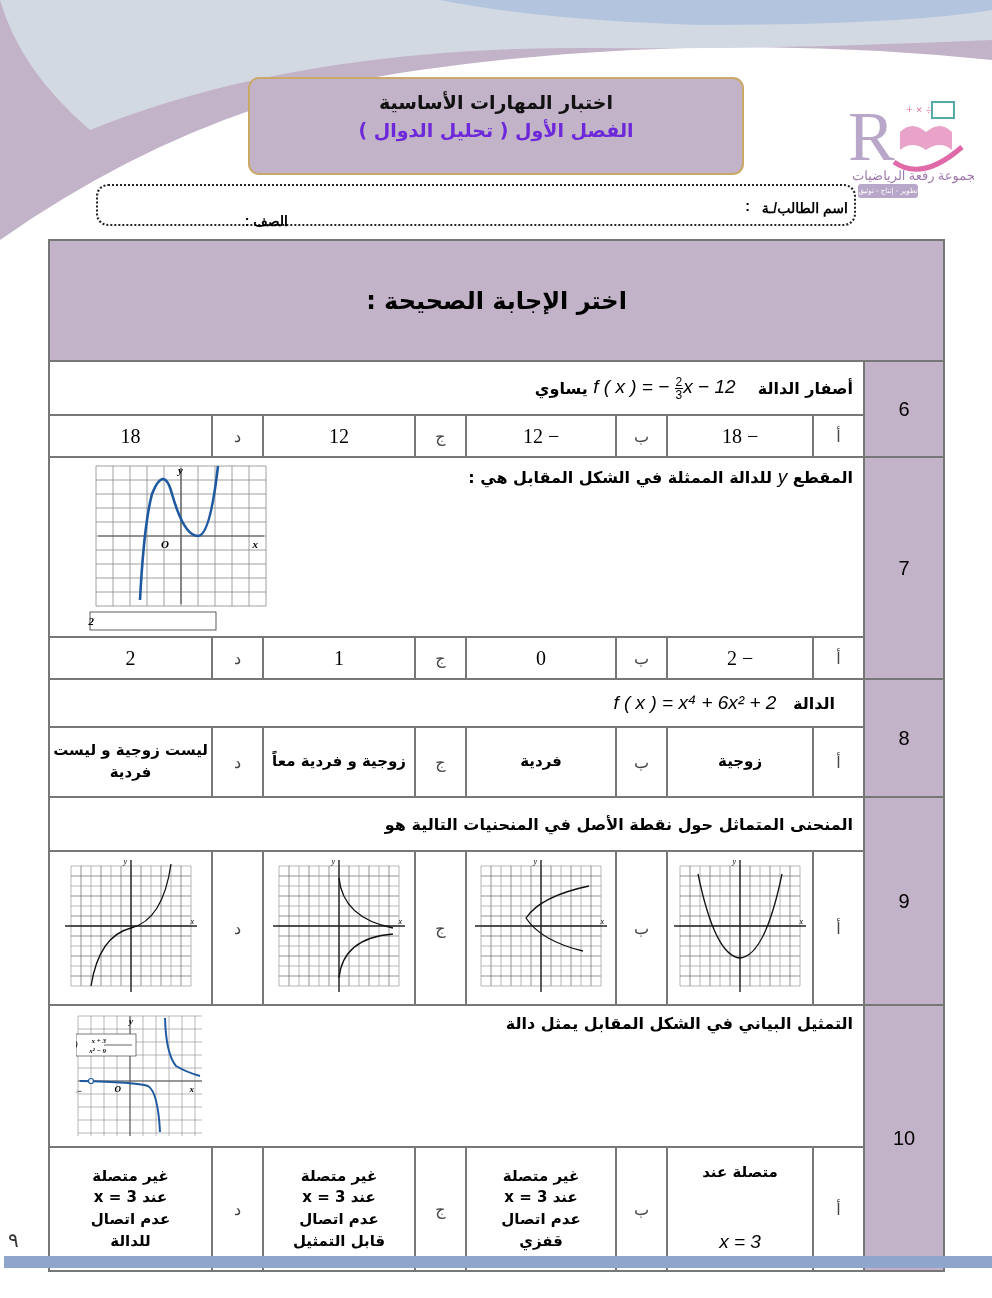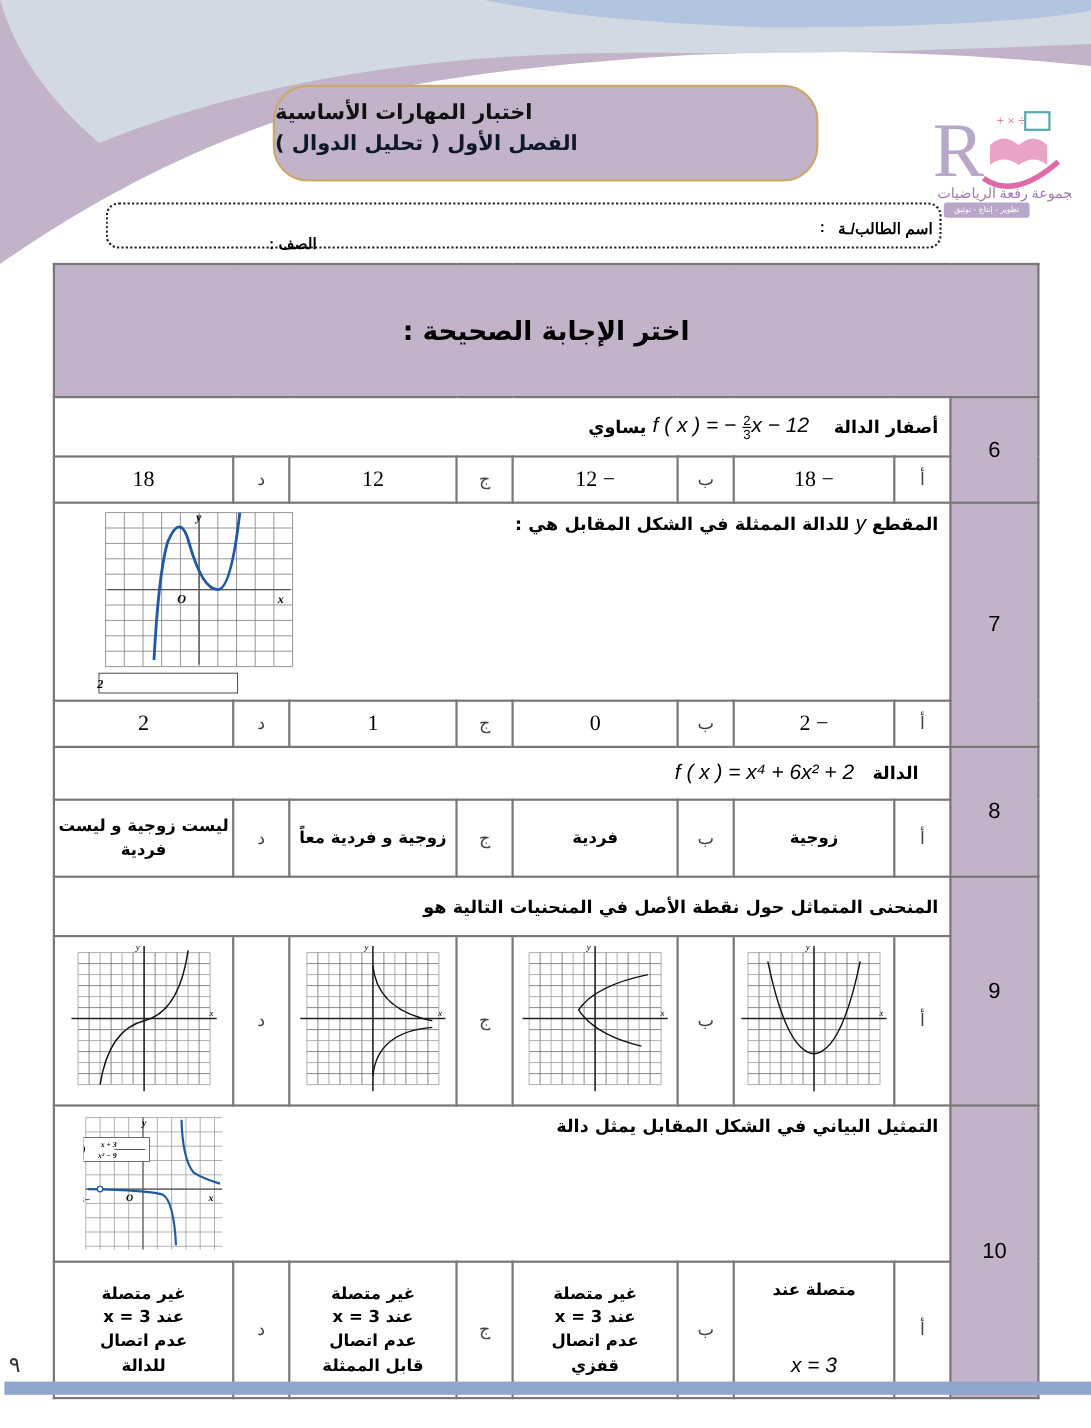--- a/index.html
+++ b/index.html
@@ -2,30 +2,30 @@
 <html><head>
 <meta charset="utf-8">
 <style>
   * { box-sizing: border-box; margin: 0; padding: 0; }
   html, body { width: 992px; height: 1298px; background: #ffffff; overflow: hidden; }
   body { position: relative; font-family: "DejaVu Sans", sans-serif; color: #000; }
 
   .bg-deco { position: absolute; left: 0; top: 0; width: 992px; height: 240px; z-index: 0; }
 
   .title-box {
-    position: absolute; left: 248px; top: 77px; width: 496px; height: 88px;
-    background: #c3b3c8; border: 2px solid #c9a86a; border-radius: 32px;
-    text-align: left; z-index: 2;
+    position: absolute; left: 248px; top: 77px; width: 496px; height: 98px;
+    background: #c3b3c8; border: 2px solid #c9a86a; border-radius: 11px;
+    text-align: center; z-index: 2;
   }
   .title-box .t1 { margin-top: 12px; font-size: 19px; font-weight: bold; color: #111; }
-  .title-box .t2 { margin-top: 6px; font-size: 19px; font-weight: bold; color: #0f172a; }
+  .title-box .t2 { margin-top: 6px; font-size: 19px; font-weight: bold; color: #6d28d9; }
 
   .logo { position: absolute; left: 842px; top: 92px; width: 132px; height: 118px; z-index: 2; }
   .logo .tagline {
-    position: absolute; left: 16px; top: 92px; width: 78px; height: 14px;
+    position: absolute; left: 16px; top: 92px; width: 60px; height: 14px;
     background: #b9a7c9; color: #fff; font-size: 7px; border-radius: 3px; text-align: center; line-height: 14px;
   }
 
   .name-box {
     position: absolute; left: 96px; top: 184px; width: 760px; height: 42px;
     border: 2px dotted #222; border-radius: 12px; z-index: 2;
     direction: rtl; font-family: "Liberation Sans", sans-serif; font-weight: bold; font-size: 14px;
   }
   .name-box .lbl-name { position: absolute; right: 6px; top: 14px; }
   .name-box .colon-name { position: absolute; right: 104px; top: 12px; }
@@ -388,21 +388,21 @@
       <div>غير متصلة</div>
       <div>عند x = 3</div>
       <div>عدم اتصال</div>
       <div>قفزي</div>
     </td>
     <td class="letter">ج</td>
     <td class="opt-ar">
       <div>غير متصلة</div>
       <div>عند x = 3</div>
       <div>عدم اتصال</div>
-      <div>قابل الممثلة</div>
+      <div>قابل التمثيل</div>
     </td>
     <td class="letter">د</td>
     <td class="opt-ar">
       <div>غير متصلة</div>
       <div>عند x = 3</div>
       <div>عدم اتصال</div>
       <div>للدالة</div>
     </td>
   </tr>
 </tbody>

